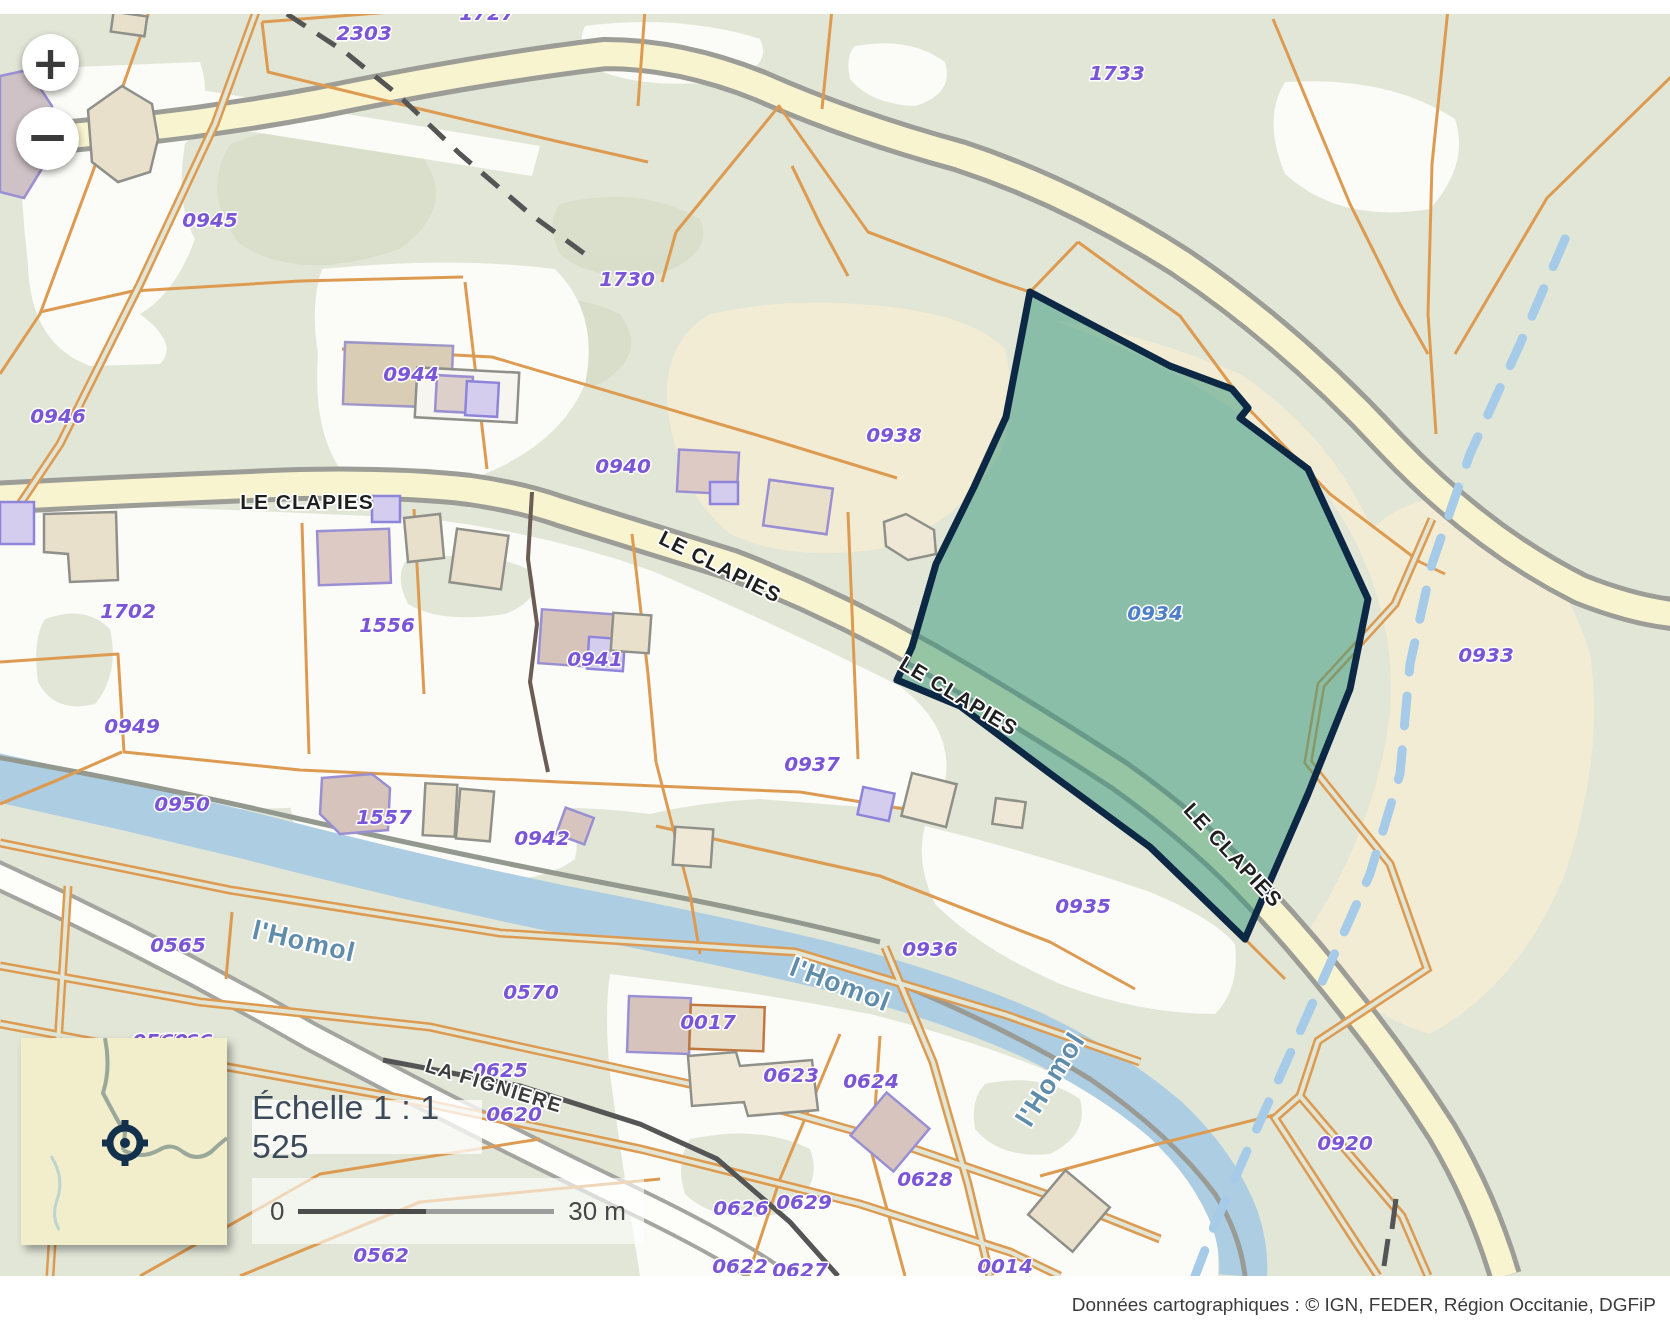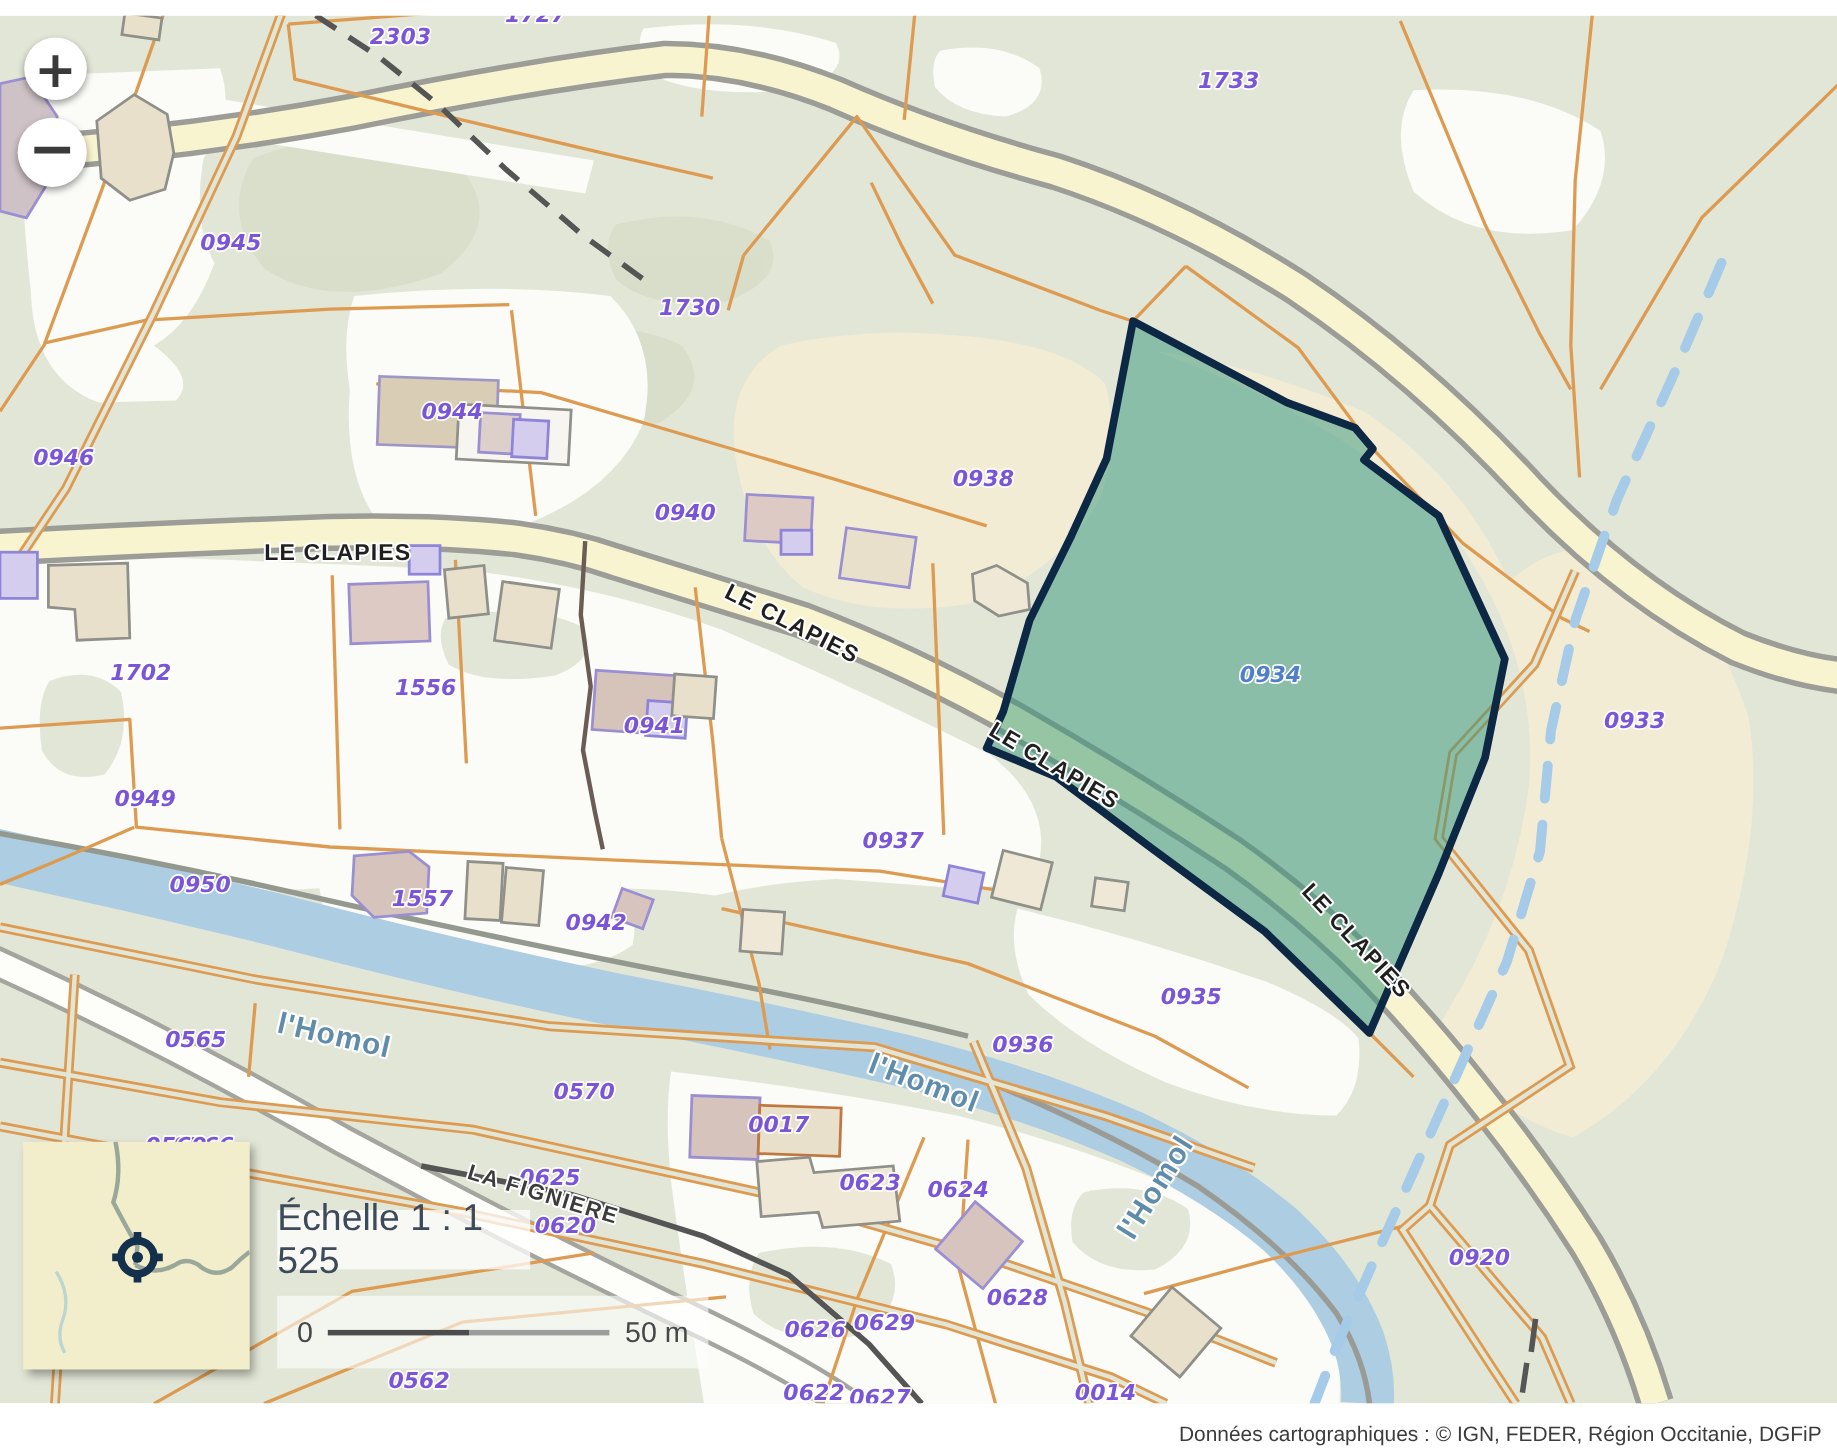--- a/index.html
+++ b/index.html
@@ -269,20 +269,20 @@
     </svg>
   </div>
 
   <div class="scalebox">
     <span>Échelle 1 : 1 525</span>
   </div>
 
   <div class="barbox">
     <span>0</span>
     <div class="bar"></div>
-    <span>50 m</span>
+    <span>30 m</span>
   </div>
 
   <div class="attrib">
     <span>Données cartographiques : ©    IGN,  FEDER,  Région Occitanie,  DGFiP</span>
   </div>
 
 </div>
 
 </body></html>

